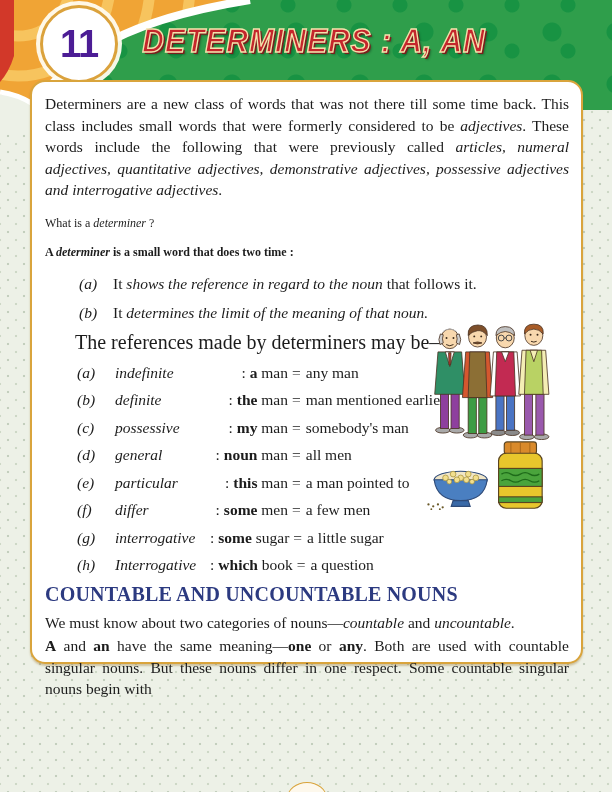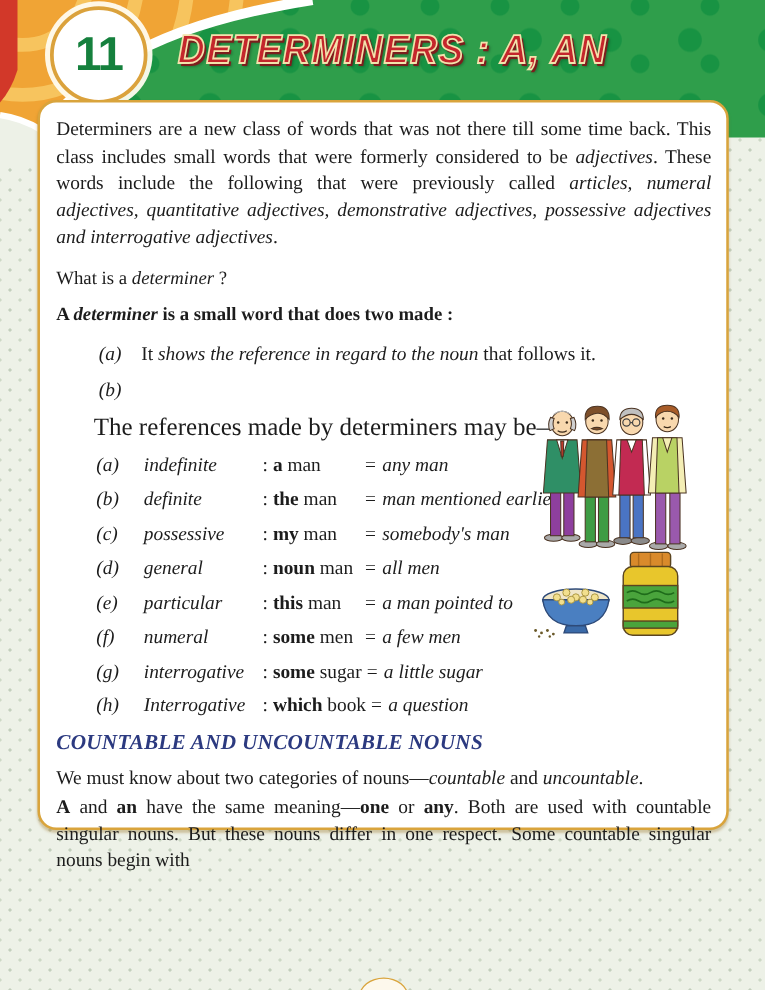--- a/index.html
+++ b/index.html
@@ -20,52 +20,52 @@
       radial-gradient(circle, #189343 9px, transparent 10px),
       radial-gradient(circle, #189343 7px, transparent 8px);
     background-size:64px 52px, 56px 46px;
     background-position:8px 6px, 36px 28px;
   }
   .corner-svg{position:absolute;left:0;top:0;z-index:2;}
   .chapter-badge{position:absolute;left:40px;top:5px;width:72px;height:72px;border-radius:50%;
     background:#ffffff;border:3px solid #dba23c;box-shadow:0 0 0 4px rgba(255,252,240,.95);
     display:flex;align-items:center;justify-content:center;z-index:3;}
   .chapter-badge span{font-family:"Liberation Sans", sans-serif;font-weight:bold;
-    font-size:38px;color:#15803d;letter-spacing:-1px;}
+    font-size:38px;color:#4c1d95;letter-spacing:-1px;}
   .chapter-title{position:absolute;left:128px;top:24px;width:372px;text-align:center;z-index:3;
     font-family:"Liberation Sans", sans-serif;font-weight:bold;font-style:italic;
     font-size:30px;letter-spacing:1px;color:#c4262c;
     -webkit-text-stroke:1.3px #f3e3ac;
     text-shadow:2px 2px 0 #7d1d1d, 3px 3px 2px rgba(0,0,0,.25);
     transform:scaleY(1.08);}
   
   .content-box{position:absolute;left:30px;top:80px;width:553px;height:584px;z-index:4;
     background:#ffffff;border:2px solid #d9a43c;border-radius:15px;
     box-shadow:0 2px 2px rgba(150,110,30,.35);
     padding:11px 12px 0 13px;box-sizing:border-box;}
   .para{font-size:15.5px;line-height:21.5px;text-align:justify;margin:0 0 12px 0;}
   .seg-i{font-style:italic;}
   .seg-b{font-weight:bold;}
-  .line{font-size:15px;line-height:21px;margin:0 0 8px 0;}
+  .line{font-size:12px;line-height:21px;margin:0 0 8px 0;}
   .def-line{margin-bottom:10px;}
   .job-row{display:flex;font-size:15.5px;line-height:21px;margin:0 0 8px 34px;}
   .job-label{width:34px;font-style:italic;flex:none;}
   .refs-intro{font-size:20px;margin:0 0 9px 30px;}
   .refs-list{width:400px;}
   .ref-row{display:flex;font-size:15.5px;line-height:20px;margin:0 0 7.5px 32px;}
   .ref-label{width:38px;font-style:italic;flex:none;}
   .ref-category{width:95px;font-style:italic;flex:none;}
-  .ref-example{min-width:78px;margin-right:4px;white-space:nowrap;}
+  .ref-example{min-width:78px;margin-right:4px;white-space:nowrap;text-align:right;}
   .ref-colon{margin-right:4px;}
   .ref-det{font-weight:bold;}
   .ref-meaning-wrap{white-space:nowrap;}
   .ref-eq{margin-right:5px;}
-  .ref-meaning{font-style:italic;}
-  .section-heading{font-size:17px;font-weight:bold;color:#2c3a80;letter-spacing:.2px;
-    margin:6px 0 7px 0;line-height:22px;font-style:italic;}
+  .ref-meaning{}
+  .section-heading{font-size:20px;font-weight:bold;color:#2c3a80;letter-spacing:.2px;
+    margin:6px 0 7px 0;line-height:22px;}
   
   .illustration{position:absolute;right:12px;top:234px;width:156px;text-align:center;}
   .illustration svg{display:block;margin:0 auto;}
   
   .page-num-badge{position:absolute;left:287px;top:782px;width:38px;height:30px;z-index:5;
     background:#fdf8ec;border:1.5px solid #d9a43c;border-radius:50%;
     display:flex;align-items:center;justify-content:center;}
   .page-num-badge span{font-size:15px;color:#2b2b2b;}
 </style>
 </head>
@@ -99,28 +99,29 @@
   </div>
 
   <div class="chapter-title">DETERMINERS : A, AN</div>
 
   <div class="content-box">
 
     <p class="para"><span>Determiners are a new class of words that was not there till some time back. This class includes small words that were formerly considered to be </span><span class="seg-i">adjectives</span><span>. These words include the following that were previously called </span><span class="seg-i">articles, numeral adjectives, quantitative adjectives, demonstrative adjectives, possessive adjectives and interrogative adjectives</span><span>.</span></p>
 
     <p class="line"><span>What is a </span><span class="seg-i">determiner</span><span> ?</span></p>
 
-    <p class="line def-line"><span class="seg-b">A </span><span class="seg-b seg-i">determiner</span><span class="seg-b"> is a small word that does two made :</span></p>
+    <p class="line def-line"><span class="seg-b">A </span><span class="seg-b seg-i">determiner</span><span class="seg-b"> is a small word that does two time :</span></p>
 
     <div class="job-row">
       <span class="job-label">(a)</span>
       <span class="job-text"><span>It </span><span class="seg-i">shows the reference in regard to the noun</span><span> that follows it.</span></span>
     </div>
     <div class="job-row">
       <span class="job-label">(b)</span>
+      <span class="job-text"><span>It </span><span class="seg-i">determines the limit of the meaning of that noun.</span></span>
     </div>
 
     <p class="refs-intro">The references made by determiners may be—</p>
 
     <div class="refs-list">
   <div class="ref-row">
     <span class="ref-label">(a)</span>
     <span class="ref-category">indefinite</span>
     <span class="ref-example"><span class="ref-colon">:</span><span class="ref-det">a</span><span class="ref-noun"> man</span></span>
     <span class="ref-meaning-wrap"><span class="ref-eq">=</span><span class="ref-meaning">any man</span></span>
@@ -149,21 +150,21 @@
 
   <div class="ref-row">
     <span class="ref-label">(e)</span>
     <span class="ref-category">particular</span>
     <span class="ref-example"><span class="ref-colon">:</span><span class="ref-det">this</span><span class="ref-noun"> man</span></span>
     <span class="ref-meaning-wrap"><span class="ref-eq">=</span><span class="ref-meaning">a man pointed to</span></span>
   </div>
 
   <div class="ref-row">
     <span class="ref-label">(f)</span>
-    <span class="ref-category">numeral</span>
+    <span class="ref-category">differ</span>
     <span class="ref-example"><span class="ref-colon">:</span><span class="ref-det">some</span><span class="ref-noun"> men</span></span>
     <span class="ref-meaning-wrap"><span class="ref-eq">=</span><span class="ref-meaning">a few men</span></span>
   </div>
 
   <div class="ref-row">
     <span class="ref-label">(g)</span>
     <span class="ref-category">interrogative</span>
     <span class="ref-example"><span class="ref-colon">:</span><span class="ref-det">some</span><span class="ref-noun"> sugar</span></span>
     <span class="ref-meaning-wrap"><span class="ref-eq">=</span><span class="ref-meaning">a little sugar</span></span>
   </div>

